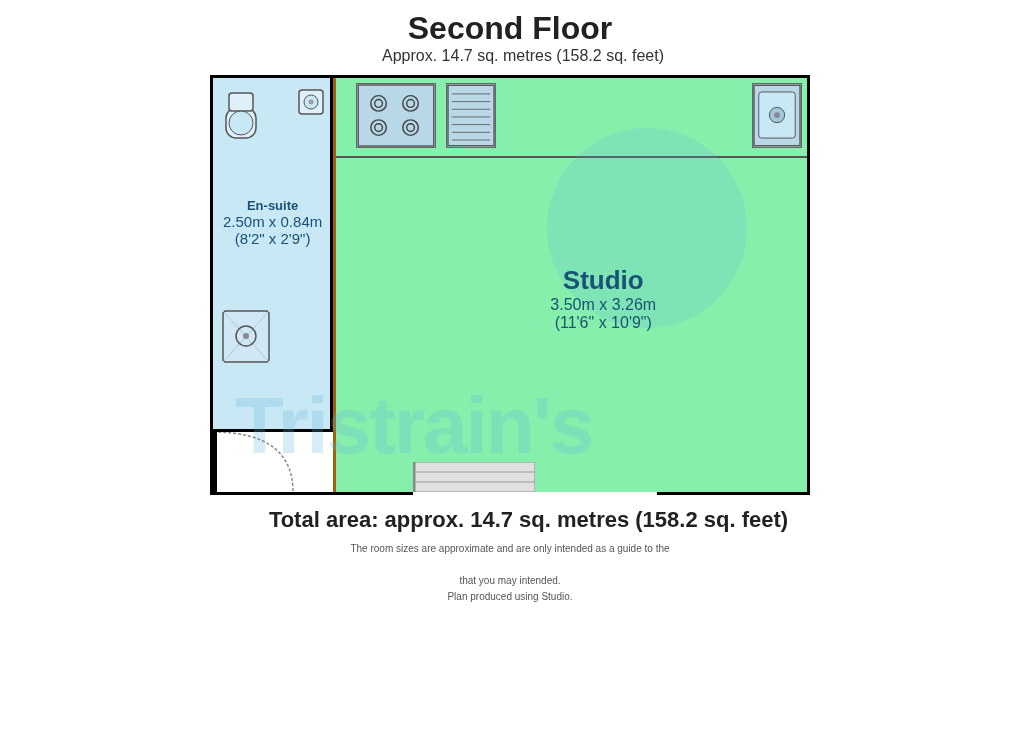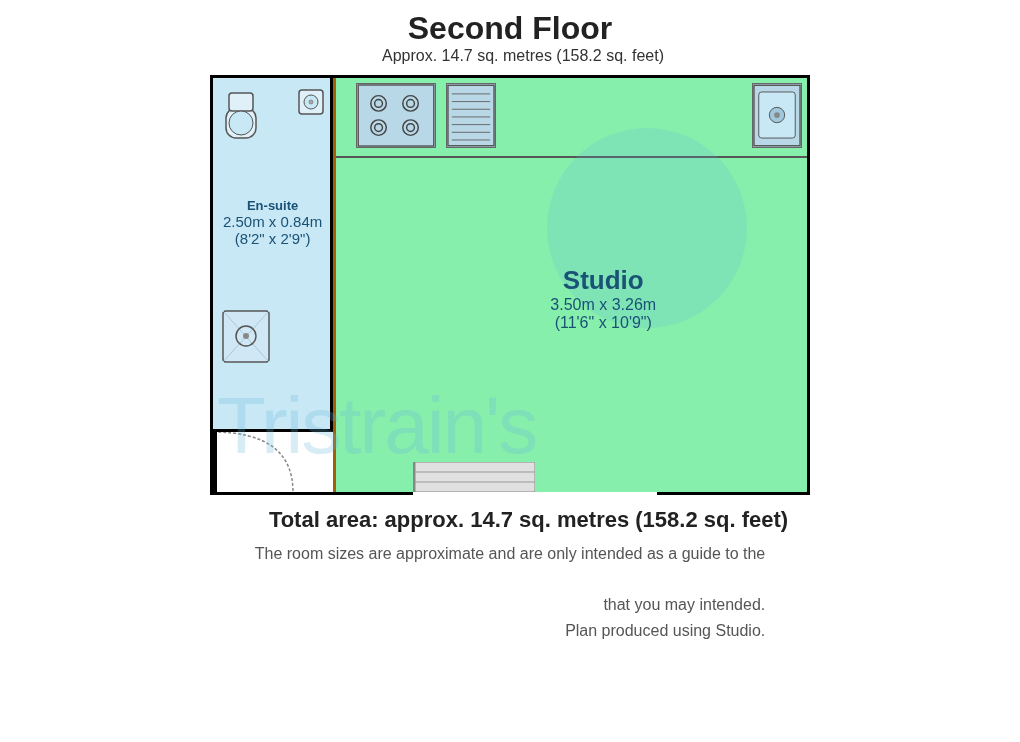--- a/index.html
+++ b/index.html
@@ -36,23 +36,23 @@
       height: 420px;
       background: #ffffff;
       border: 3px solid #000;
       margin-bottom: 12px;
     }
 
     
     .watermark {
       position: absolute;
       bottom: 20px;
-      left: 4px;
+      left: 22px;
       font-size: 80px;
-      font-weight: normal;
+      font-weight: bold;
       color: rgba(100, 180, 220, 0.25);
       pointer-events: none;
       z-index: 1;
       letter-spacing: -2px;
     }
 
     
     .watermark-circle {
       position: absolute;
       right: 60px;
@@ -244,22 +244,22 @@
     .total-area {
       text-align: center;
       font-size: 22px;
       font-weight: bold;
       color: #222;
       margin-bottom: 8px;
       margin-left: 37px;
     }
 
     .disclaimer {
-      text-align: right;
-      font-size: 16px;
+      text-align: center;
+      font-size: 10px;
       color: #555;
       line-height: 1.6;
       max-width: 600px;
     }
 
     
     .burner {
       fill: none;
       stroke: #444;
       stroke-width: 1.5;

